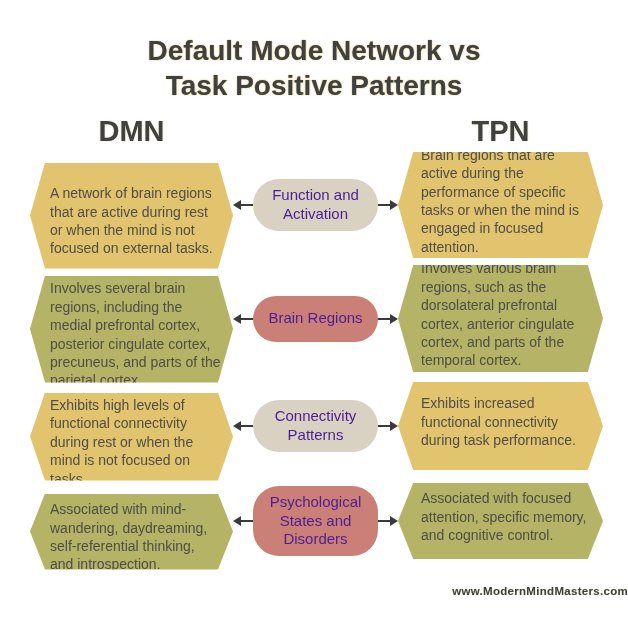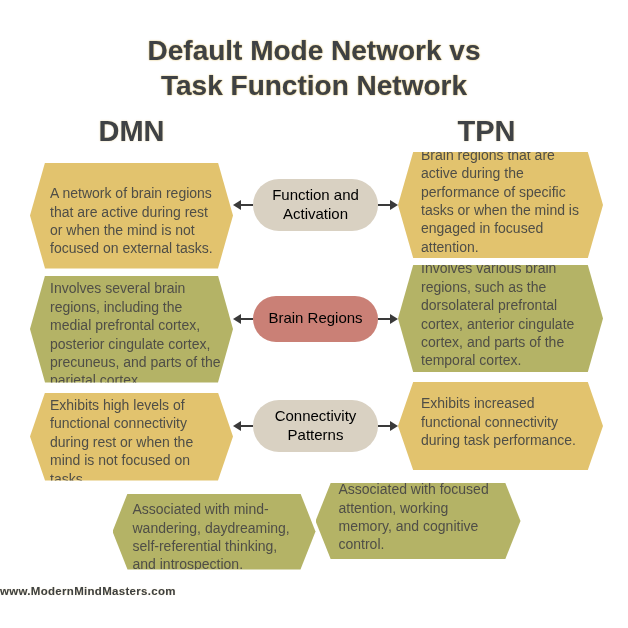--- a/index.html
+++ b/index.html
@@ -20,21 +20,21 @@
     margin:0;
   }
   .col-header{
     position:absolute;top:115px;
     text-align:center;
     font-size:29px;font-weight:700;
     color:#3f4245;
     text-shadow:0 0 2px rgba(222,190,104,0.6);
   }
   .col-header.left{left:30px;width:203px;}
-  .col-header.right{left:384px;width:205px;}
+  .col-header.right{left:398px;width:205px;}
   .row{
     position:absolute;left:30px;width:573px;
     display:flex;align-items:center;
   }
   .row1{top:152px;height:106px;}
   .row2{top:265px;height:107px;}
   .row3{top:382px;height:88px;}
   .row4{top:483px;height:76px;justify-content:center;}
   .hexbox{
     box-sizing:border-box;
@@ -70,38 +70,38 @@
   }
   .pill{
     box-sizing:border-box;
     width:125px;flex:none;
     min-height:46px;
     display:flex;align-items:center;justify-content:center;
     text-align:center;
     border-radius:26px;
     padding:7px 6px;
     font-size:15px;line-height:1.25;
-    color:#000000;
+    color:#4c1d95;
   }
   .footer{
     position:absolute;top:585px;left:0;width:628px;
-    text-align:left;
+    text-align:right;
     font-size:11.5px;font-weight:700;letter-spacing:0.3px;
     color:#3d4043;
     text-shadow:0 0 1px rgba(222,190,104,0.55);
   }
 </style>
 </head>
 <body>
 
 <div class="canvas">
 
   <h1 class="title">
     <span>Default Mode Network vs</span><br>
-    <span>Task Function Network</span>
+    <span>Task Positive Patterns</span>
   </h1>
 
   <div class="col-header left">DMN</div>
   <div class="col-header right">TPN</div>
 
   <div class="row row1">
     <div class="hexbox left" style="background-color: rgb(226, 195, 110);">
       <span>A network of brain regions that are active during rest or when the mind is not focused on external tasks.</span>
     </div>
     <div class="centercell">
@@ -163,20 +163,33 @@
     </div>
     <div class="hexbox right" style="background-color: rgb(226, 195, 110);">
       <span>Exhibits increased functional connectivity during task performance.</span>
     </div>
   </div>
 
   <div class="row row4">
     <div class="hexbox left" style="background-color: rgb(180, 179, 102);">
       <span>Associated with mind-wandering, daydreaming, self-referential thinking, and introspection.</span>
     </div>
+    <div class="centercell">
+      <div class="connector">
+        <span class="arrowhead pt-left"></span>
+          <span class="dashes"></span>
+      </div>
+      <div class="pill" style="background-color: rgb(202, 128, 118);">
+        <span>Psychological States and Disorders</span>
+      </div>
+      <div class="connector">
+        <span class="dashes"></span>
+          <span class="arrowhead pt-right"></span>
+      </div>
+    </div>
     <div class="hexbox right" style="background-color: rgb(180, 179, 102);">
-      <span>Associated with focused attention, working memory, and cognitive control.</span>
+      <span>Associated with focused attention, specific memory, and cognitive control.</span>
     </div>
   </div>
 
   <div class="footer">www.ModernMindMasters.com</div>
 
 </div>
 
 </body></html>

